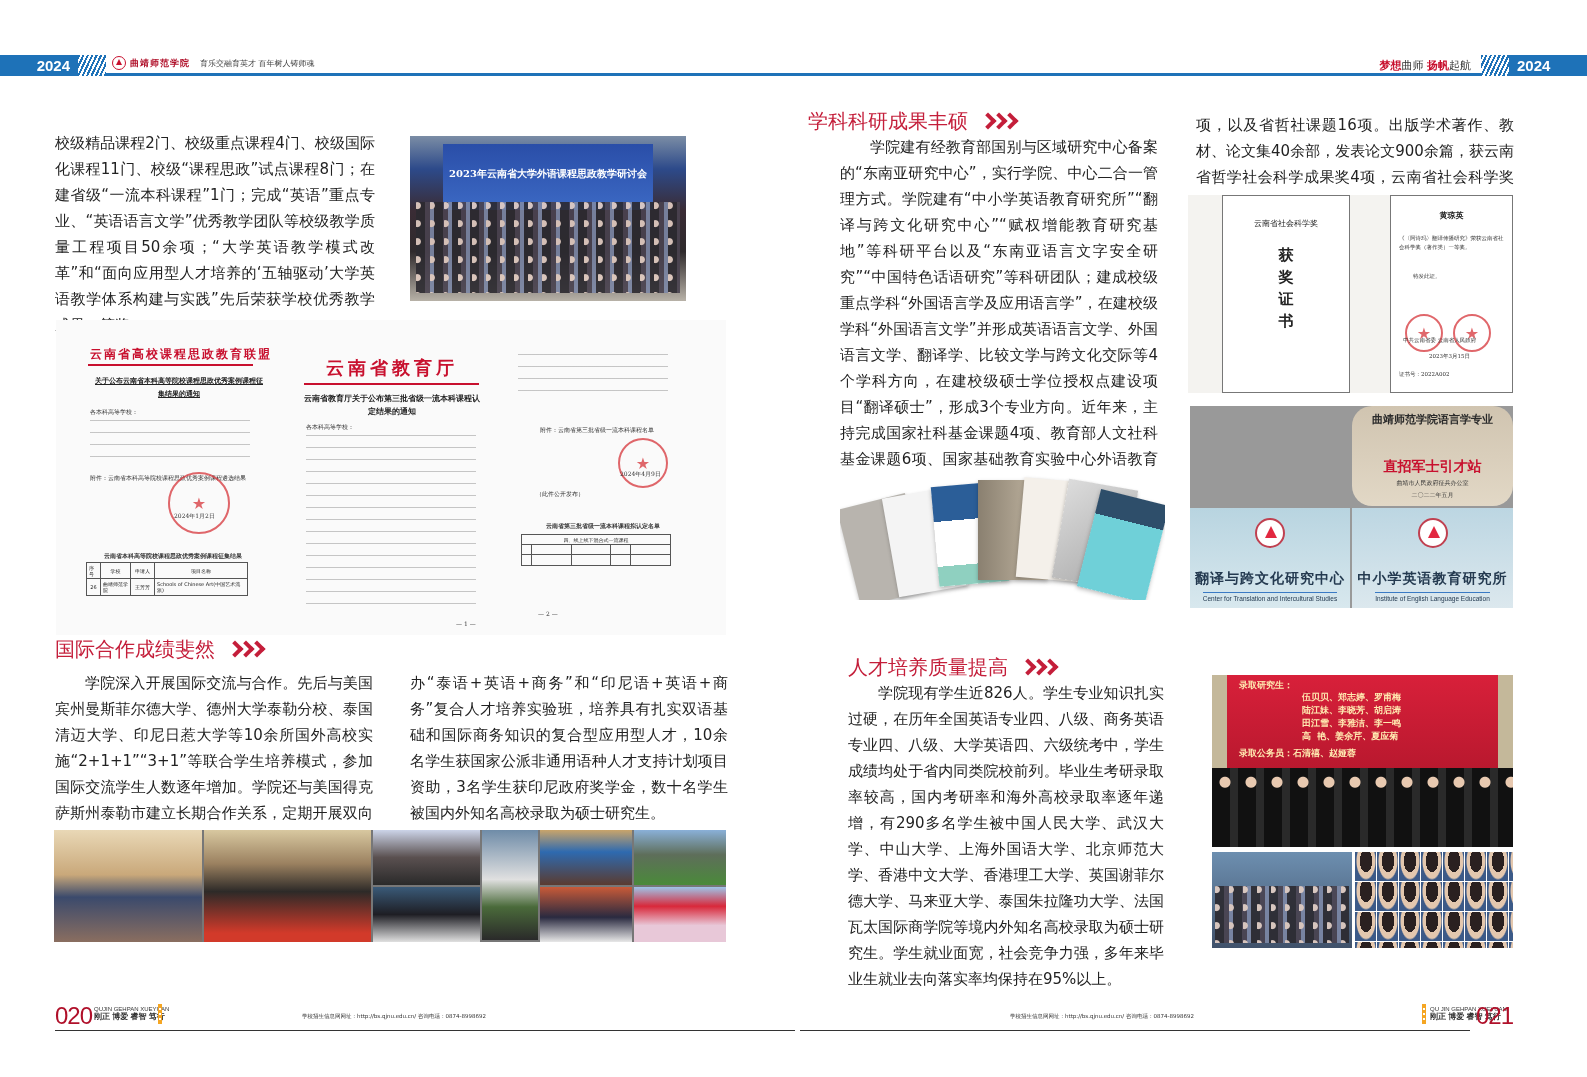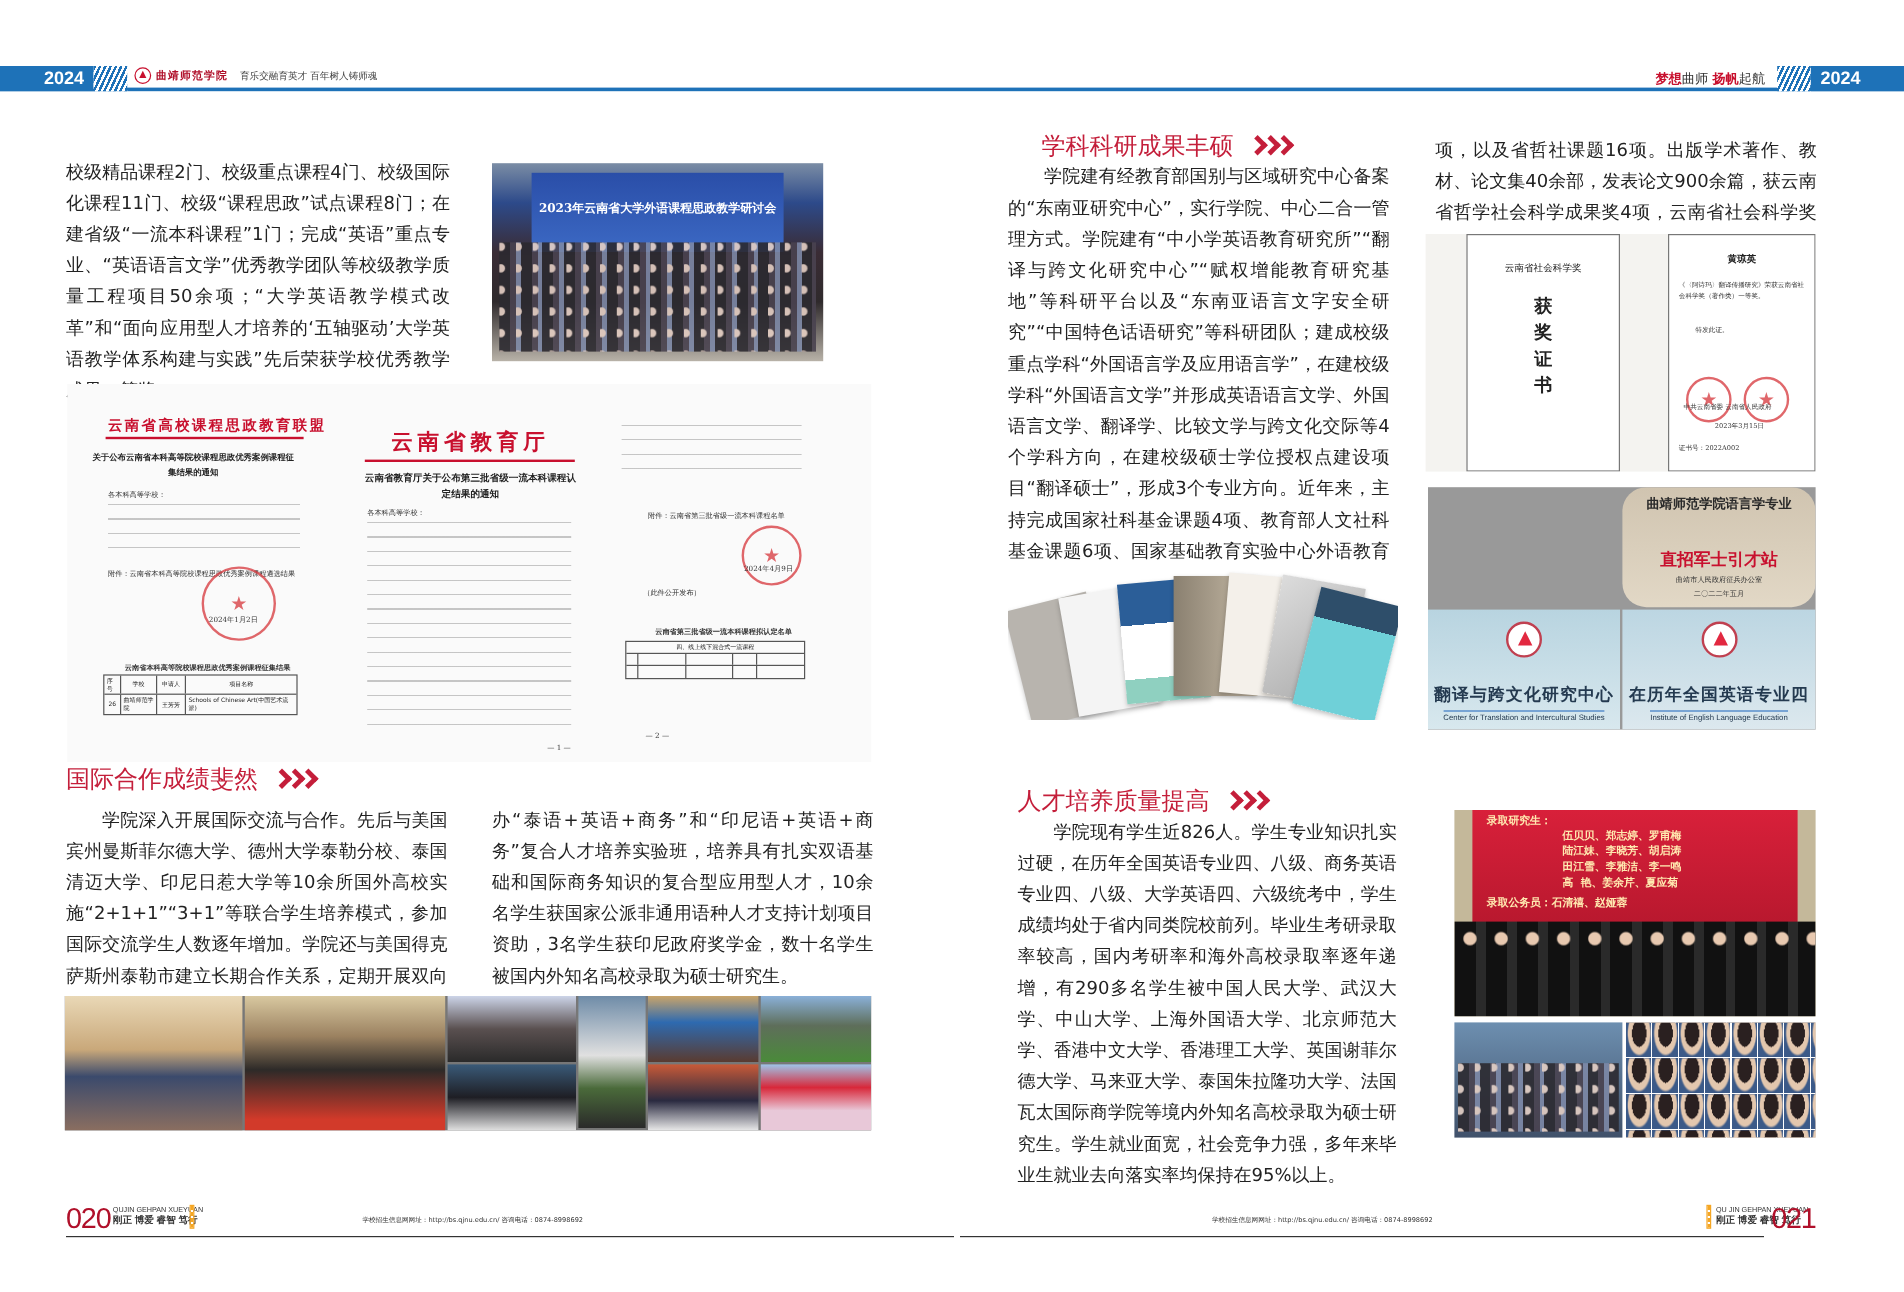--- a/index.html
+++ b/index.html
@@ -127,21 +127,21 @@
   <div class="seminar-banner">
     <div class="seminar-banner-text">2023年云南省大学外语课程思政教学研讨会</div>
   </div>
   <div class="crowd"></div>
 </div>
 
 <div class="img doc" style="left:56px; top:320px; width:670px; height:315px; background:#fafafa;">
 
   <div class="doc-title" style="left:34px; top:26px; font-size:12px; letter-spacing:2px;">云南省高校课程思政教育联盟</div>
   <div class="doc-rule" style="left:32px; top:44px; width:165px;"></div>
-  <div class="doc-sub" style="left:20px; top:54px; width:170px;">关于公布云南省本科高等院校课程思政优秀案例课程征集结果的通知</div>
+  <div class="doc-sub" style="left:38px; top:54px; width:170px;text-decoration:underline;">关于公布云南省本科高等院校课程思政优秀案例课程征集结果的通知</div>
   <div class="doc-small" style="left:34px; top:88px;">各本科高等学校：</div>
   <div class="doc-lines" style="left:34px; top:100px; width:160px; height:40px;"></div>
   <div class="doc-small" style="left:34px; top:154px; width:160px;">附件：云南省本科高等院校课程思政优秀案例课程遴选结果</div>
   <div class="seal" style="left:112px; top:152px; width:62px; height:62px;"></div>
   <div class="doc-small" style="left:118px; top:192px;">2024年1月2日</div>
   <div class="doc-small" style="left:48px; top:232px; font-weight:bold;">云南省本科高等院校课程思政优秀案例课程征集结果</div>
   <div class="tbl" style="left:30px; top:242px; width:162px;">
     <div class="tbl-row">
       <div style="width:14px;">序号</div>
       <div style="width:30px;">学校</div>
@@ -216,21 +216,21 @@
 
 <div class="pgnum" style="left:55px;">020</div>
 <div class="ftr-motto" style="left:94px;">
   <span>QUJIN GEHPAN XUEYUAN</span>
   <b>刚正 博爱 睿智 笃行</b>
 </div>
 <div class="ftr-bar" style="left:158px;"></div>
 <div class="ftr-info" style="left:302px;">学校招生信息网网址：http://bs.qjnu.edu.cn/  咨询电话：0874-8998692</div>
 <div class="ftr-line" style="left:55px; width:740px;"></div>
 
-<div class="sec-title" style="left:868px; top:108px;">
+<div class="sec-title" style="left:808px; top:108px;">
   <span>学科科研成果丰硕</span>
   <span class="chev">
       <span></span>
       <span></span>
       <span></span>
     </span>
 </div>
 <p class="p indent" style="left:840px; top:134px; width:318px;">学院建有经教育部国别与区域研究中心备案的“东南亚研究中心”，实行学院、中心二合一管理方式。学院建有“中小学英语教育研究所”“翻译与跨文化研究中心”“赋权增能教育研究基地”等科研平台以及“东南亚语言文字安全研究”“中国特色话语研究”等科研团队；建成校级重点学科“外国语言学及应用语言学”，在建校级学科“外国语言文学”并形成英语语言文学、外国语言文学、翻译学、比较文学与跨文化交际等4个学科方向，在建校级硕士学位授权点建设项目“翻译硕士”，形成3个专业方向。近年来，主持完成国家社科基金课题4项、教育部人文社科基金课题6项、国家基础教育实验中心外语教育研究中心课题2项、国家民委课题1项、团中央社会实践项目2</p>
 <p class="p" style="left:1196px; top:112px; width:318px;">项，以及省哲社课题16项。出版学术著作、教材、论文集40余部，发表论文900余篇，获云南省哲学社会科学成果奖4项，云南省社会科学奖一等奖1项。</p>
 
@@ -273,21 +273,21 @@
     <div class="plaque-note">曲靖市人民政府征兵办公室</div>
     <div class="plaque-note">二〇二二年五月</div>
   </div>
   <div class="plaque" style="left:0; top:102px; width:160px; height:100px; background:linear-gradient(180deg,#b8d4e0,#d8e8ee);">
     <div class="plaque-emb"></div>
     <div class="plaque-cn">翻译与跨文化研究中心</div>
     <div class="plaque-en" style="font-size:6.5px;">Center for Translation and Intercultural Studies</div>
   </div>
   <div class="plaque" style="left:162px; top:102px; width:161px; height:100px; background:linear-gradient(180deg,#bcd6e2,#dce8ee);">
     <div class="plaque-emb"></div>
-    <div class="plaque-cn">在历年全国英语专业四</div>
+    <div class="plaque-cn">中小学英语教育研究所</div>
     <div class="plaque-en" style="font-size:6.5px;">Institute of English Language Education</div>
   </div>
 </div>
 
 <div class="sec-title" style="left:848px; top:654px;">
   <span>人才培养质量提高</span>
   <span class="chev">
       <span></span>
       <span></span>
       <span></span>

